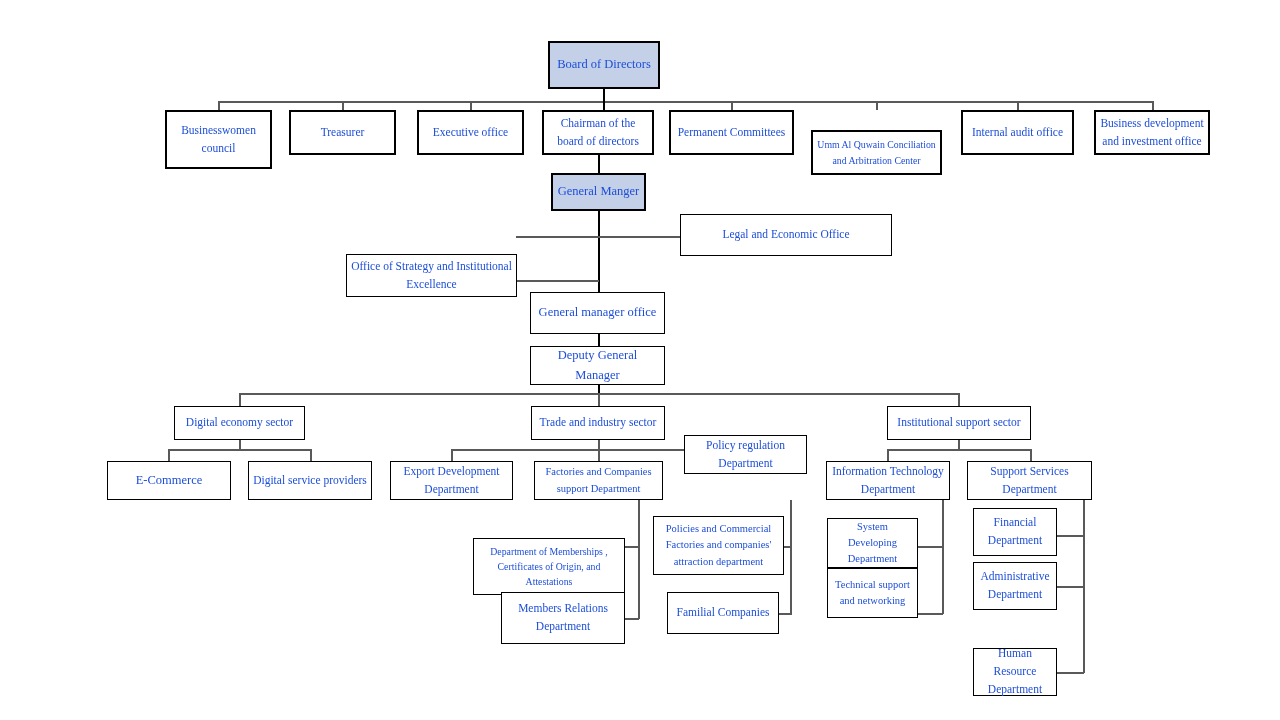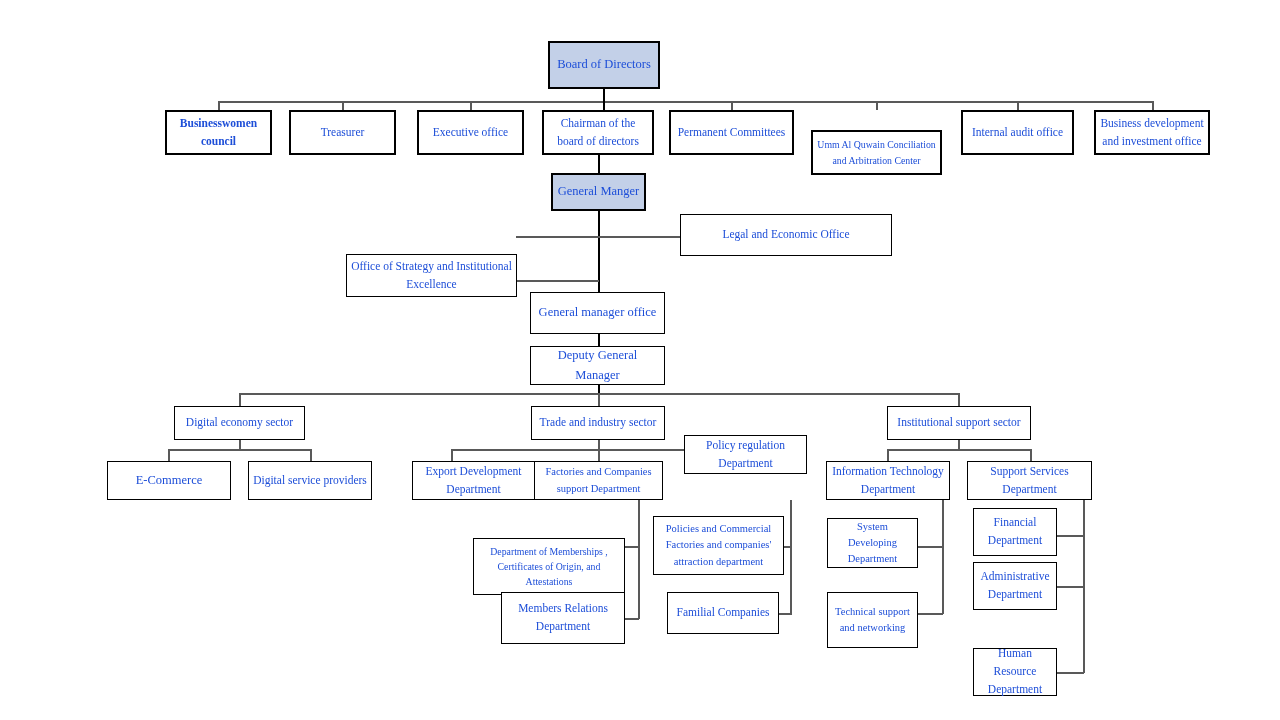--- a/index.html
+++ b/index.html
@@ -125,21 +125,21 @@
 
   <div class="link v" style="left:1083px; top:500px; height:173px;"></div>
   <div class="link h" style="left:1057px; top:535px; width:27px;"></div>
   <div class="link h" style="left:1057px; top:586px; width:27px;"></div>
   <div class="link h" style="left:1057px; top:672px; width:27px;"></div>
 
   <div class="node accent s12" style="left:548px; top:41px; width:112px; height:48px;">
     <span>Board of Directors</span>
   </div>
 
-  <div class="node thick s11" style="left:165px; top:110px; width:107px; height:45px;font-weight:bold;">
+  <div class="node thick s11" style="left:165px; top:110px; width:107px; height:59px;">
     <span>Businesswomen council</span>
   </div>
 
   <div class="node thick s11" style="left:289px; top:110px; width:107px; height:45px;">
     <span>Treasurer</span>
   </div>
 
   <div class="node thick s11" style="left:417px; top:110px; width:107px; height:45px;">
     <span>Executive office</span>
   </div>
@@ -198,21 +198,21 @@
   </div>
 
   <div class="node s12" style="left:107px; top:461px; width:124px; height:39px;">
     <span>E-Commerce</span>
   </div>
 
   <div class="node s11" style="left:248px; top:461px; width:124px; height:39px;">
     <span>Digital service providers</span>
   </div>
 
-  <div class="node s11" style="left:412px; top:461px; width:123px; height:39px;">
+  <div class="node s11" style="left:390px; top:461px; width:123px; height:39px;">
     <span>Export Development Department</span>
   </div>
 
   <div class="node s10" style="left:534px; top:461px; width:129px; height:39px;">
     <span>Factories and Companies support Department</span>
   </div>
 
   <div class="node s11" style="left:684px; top:435px; width:123px; height:39px;">
     <span>Policy regulation Department</span>
   </div>
@@ -238,21 +238,21 @@
   </div>
 
   <div class="node s11" style="left:667px; top:592px; width:112px; height:42px;">
     <span>Familial Companies</span>
   </div>
 
   <div class="node s10" style="left:827px; top:518px; width:91px; height:50px;">
     <span>System Developing Department</span>
   </div>
 
-  <div class="node s10" style="left:827px; top:592px; width:91px; height:56px;">
+  <div class="node s10" style="left:827px; top:568px; width:91px; height:50px;">
     <span>Technical support and networking</span>
   </div>
 
   <div class="node s11" style="left:973px; top:508px; width:84px; height:48px;">
     <span>Financial Department</span>
   </div>
 
   <div class="node s11" style="left:973px; top:562px; width:84px; height:48px;">
     <span>Administrative Department</span>
   </div>

